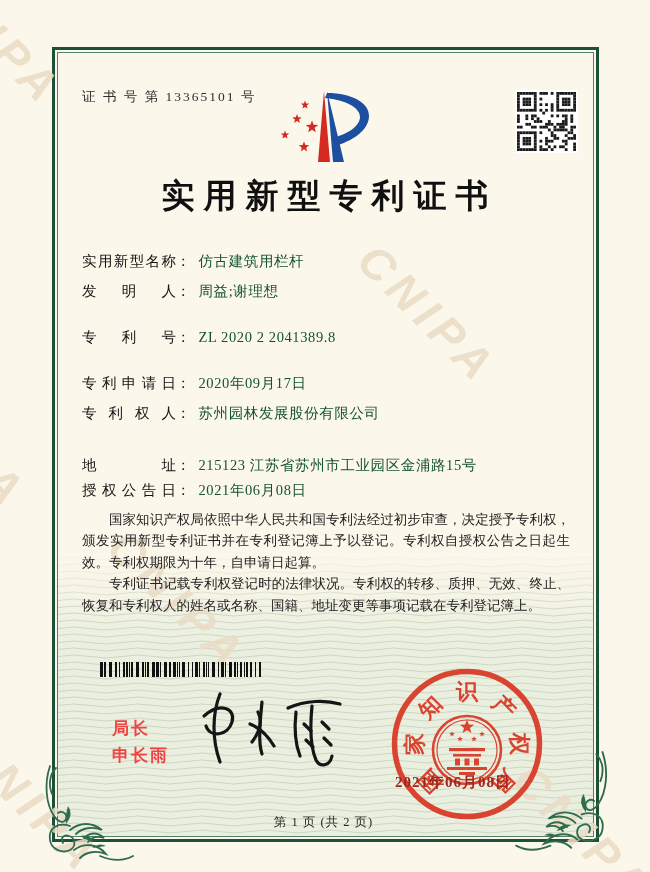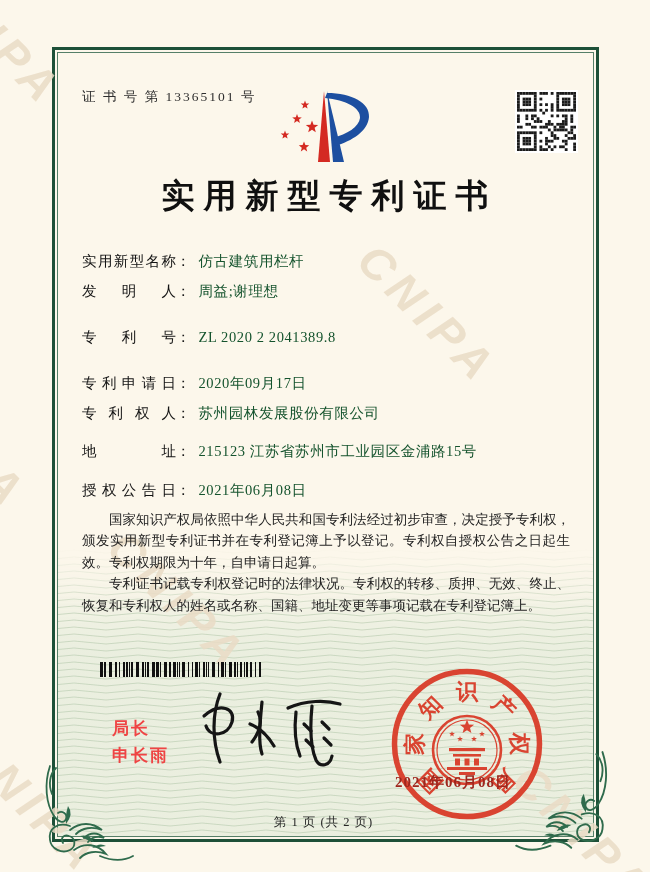--- a/index.html
+++ b/index.html
@@ -375,21 +375,21 @@
       </div>
       <div class="frow" style="top:76px;">
         <span class="flabel">专利号</span><span class="fcolon">：</span><span class="fvalue">ZL 2020 2 2041389.8</span>
       </div>
       <div class="frow" style="top:114px;margin-top:8px;">
         <span class="flabel">专利申请日</span><span class="fcolon">：</span><span class="fvalue">2020年09月17日</span>
       </div>
       <div class="frow" style="top:152px;">
         <span class="flabel">专利权人</span><span class="fcolon">：</span><span class="fvalue">苏州园林发展股份有限公司</span>
       </div>
-      <div class="frow" style="top:190px;">
+      <div class="frow" style="top:204px;">
         <span class="flabel">地址</span><span class="fcolon">：</span><span class="fvalue">215123 江苏省苏州市工业园区金浦路15号</span>
       </div>
       <div class="frow" style="top:229px; width:490px;">
         <span class="flabel">授权公告日</span><span class="fcolon">：</span><span class="fvalue">2021年06月08日</span>
       </div>
     </div>
 
     <div class="paras">
       <p>国家知识产权局依照中华人民共和国专利法经过初步审查，决定授予专利权，颁发实用新型专利证书并在专利登记簿上予以登记。专利权自授权公告之日起生效。专利权期限为十年，自申请日起算。</p>
       <p>专利证书记载专利权登记时的法律状况。专利权的转移、质押、无效、终止、恢复和专利权人的姓名或名称、国籍、地址变更等事项记载在专利登记簿上。</p>

